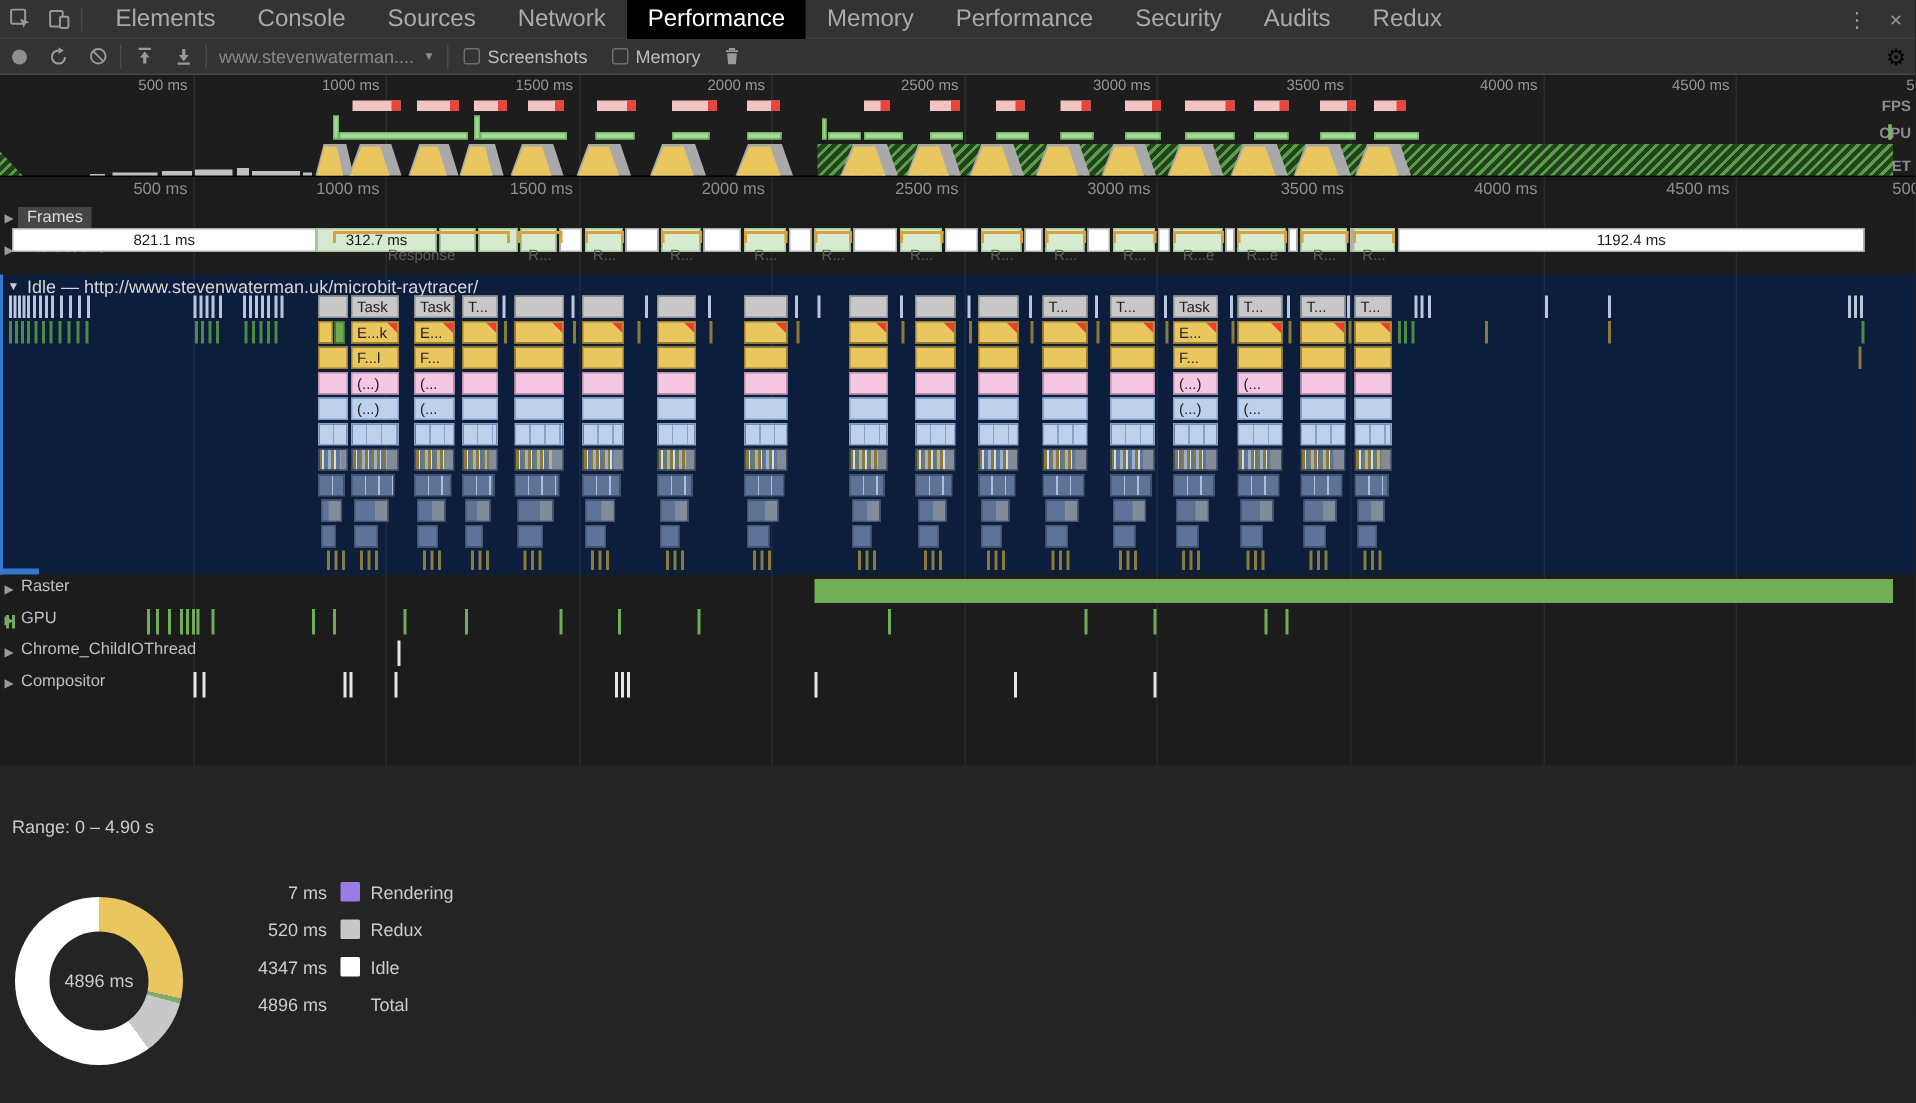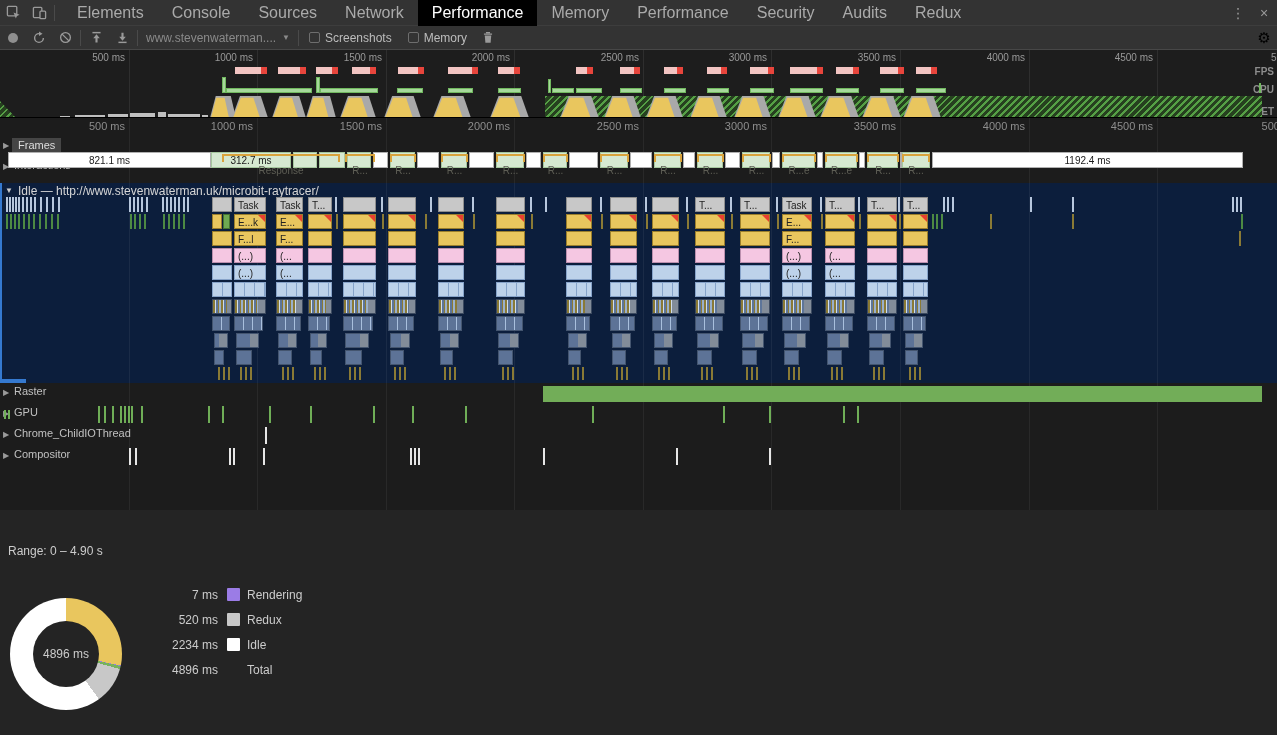--- a/index.html
+++ b/index.html
@@ -876,21 +876,21 @@
           <div class="legend-val">7 ms</div>
           <div class="legend-swatch" style="background: rgb(155, 124, 230);"></div>
           <div class="legend-label">Rendering</div>
         </div>
         <div class="legend-row">
           <div class="legend-val">520 ms</div>
           <div class="legend-swatch" style="background: rgb(200, 200, 200);"></div>
           <div class="legend-label">Redux</div>
         </div>
         <div class="legend-row">
-          <div class="legend-val">2234 ms</div>
+          <div class="legend-val">4347 ms</div>
           <div class="legend-swatch" style="background: rgb(255, 255, 255);"></div>
           <div class="legend-label">Idle</div>
         </div>
         <div class="legend-row">
           <div class="legend-val">4896 ms</div>
           <div class="legend-swatch" style="visibility: hidden;"></div>
           <div class="legend-label">Total</div>
         </div>
       </div>
   </div>

